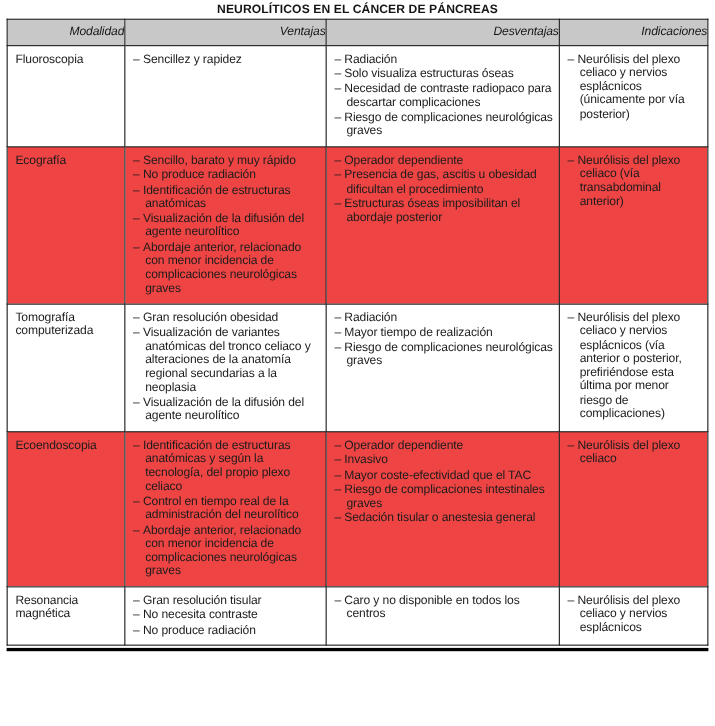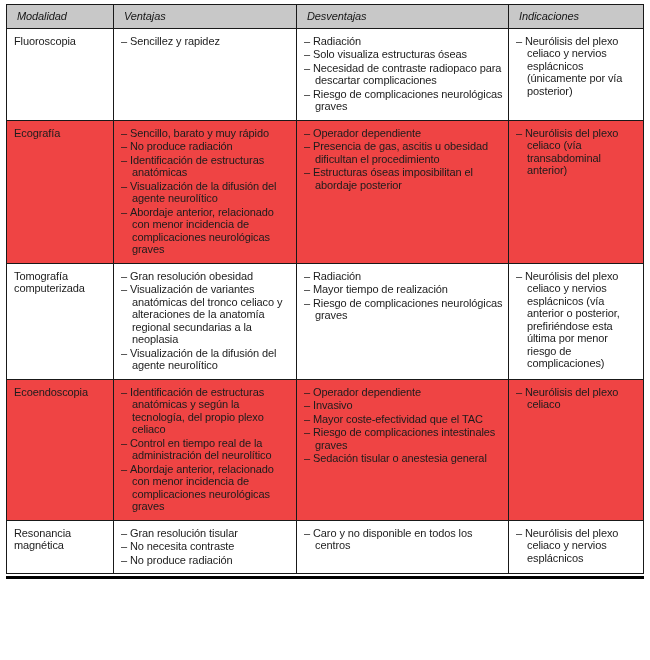--- a/index.html
+++ b/index.html
@@ -41,22 +41,22 @@
     vertical-align: top;
     font-size: 11px;
     line-height: 12.5px;
     letter-spacing: -0.1px;
     overflow: hidden;
   }
   table.main-table th {
     background: #c8c8c8;
     font-style: italic;
     font-weight: normal;
-    text-align: left;
-    padding: 5px 10px;
+    text-align: right;
+    padding: 5px 0;
     color: #161616;
   }
   table.main-table td {
     padding: 6px 5px 7px 7px;
     background: #ffffff;
     margin-left: 16px;
   }
   table.main-table tr.shaded td {
     background: #ef4444;
   }
@@ -77,20 +77,21 @@
     height: 3px;
     background: #000000;
     width: 638px;
     margin: 2px 0 0 6px;
   }
 </style>
 </head>
 <body>
 
 <div class="title-block">
+  <div class="subtitle-line">NEUROLÍTICOS EN EL CÁNCER DE PÁNCREAS</div>
 </div>
 
 <table class="main-table">
   <colgroup>
     <col style="width:107px">
     <col style="width:183px">
     <col style="width:212px">
     <col>
   </colgroup>
   <thead>

